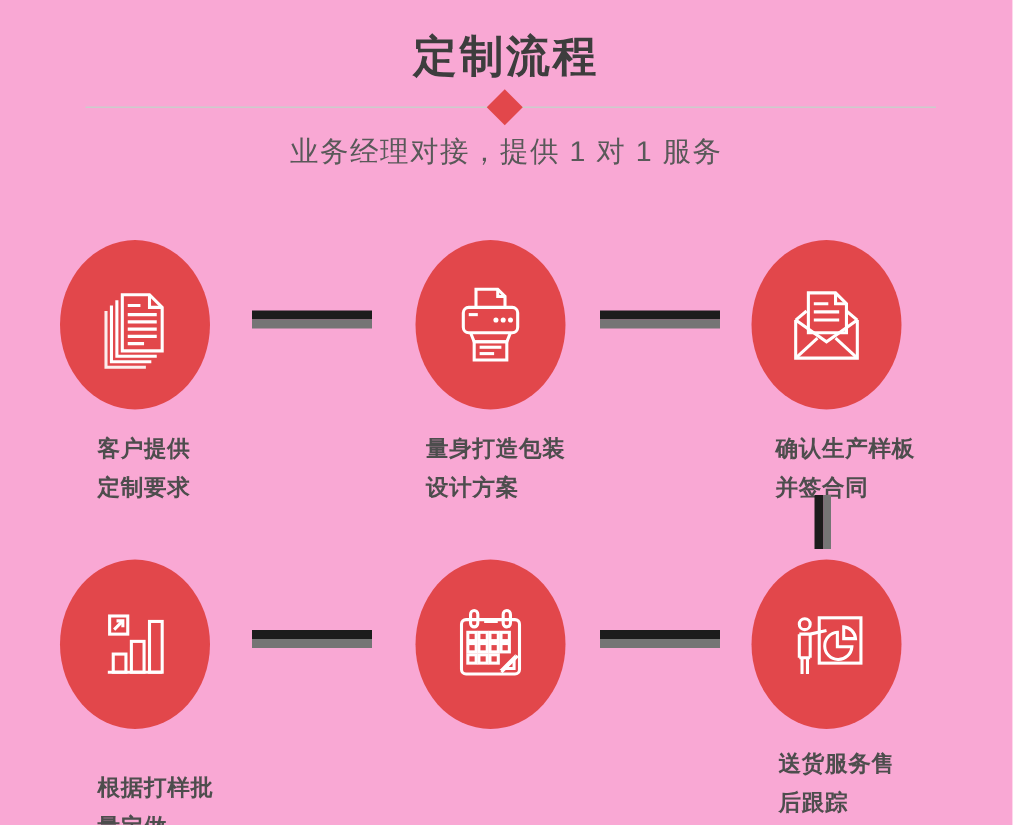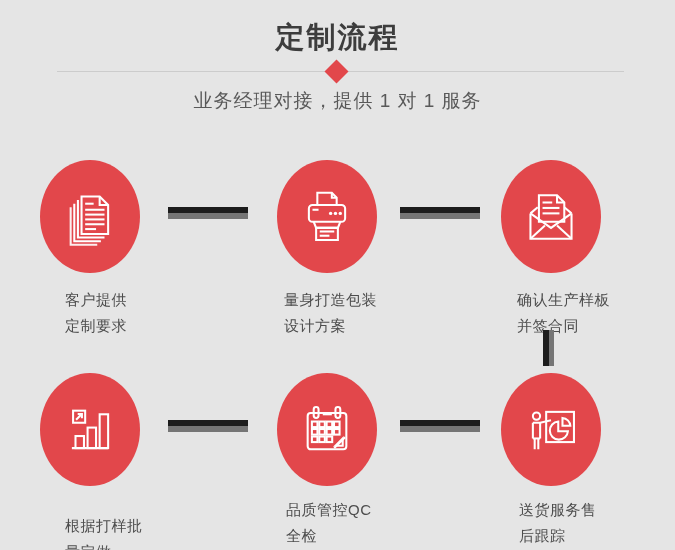--- a/index.html
+++ b/index.html
@@ -1,17 +1,17 @@
 <!DOCTYPE html>
 <html><head>
 <meta charset="utf-8">
 <style>
   html,body{margin:0;padding:0;background:#fff;}
   #stage{
-    position:relative;width:675px;height:550px;background:#e5e5e5;overflow:hidden;
+    position:relative;width:675px;height:550px;background:#f9a8d4;overflow:hidden;
     font-family:"Liberation Sans","DejaVu Sans",sans-serif;
   }
   .page-title{
     position:absolute;top:18px;left:0;width:675px;text-align:center;
     font-size:29px;font-weight:bold;color:#3d3d3d;letter-spacing:2px;
   }
   .divider{
     position:absolute;top:71px;left:57px;width:567px;height:1px;background:#cccccc;
   }
   .diamond{
@@ -22,21 +22,21 @@
     position:absolute;top:88px;left:0;width:675px;text-align:center;
     font-size:19px;color:#595959;letter-spacing:1px;
   }
   .step-circle{
     position:absolute;width:100px;height:113px;border-radius:50%;
     background:#e2474b;display:flex;align-items:center;justify-content:center;
   }
   .step-circle svg{display:block;}
   .step-label{
     position:absolute;font-size:15px;line-height:26px;color:#4d4d4d;
-    white-space:pre-line;letter-spacing:0.5px;
+    white-space:pre-line;letter-spacing:0.5px;font-weight:bold;
   }
   .conn-h{position:absolute;width:80px;height:12px;}
   .conn-h .dark{height:6px;background:#1c1c1c;}
   .conn-h .gray{height:6px;background:#757575;}
   .conn-v{position:absolute;width:11px;height:36px;display:flex;}
   .conn-v .dark{width:6px;background:#1c1c1c;}
   .conn-v .gray{width:5px;background:#757575;}
   
   #c1{top:160px;left:40px;}   #c2{top:160px;left:277px;}  #c3{top:160px;left:501px;}
   #c4{top:373px;left:40px;}   #c5{top:373px;left:277px;}  #c6{top:373px;left:501px;}
@@ -152,22 +152,20 @@
   </div>
 
   <div class="step-label" id="l1">客户提供
 定制要求</div>
   <div class="step-label" id="l3">确认生产样板
 并签合同</div>
   <div class="step-label" id="l2">量身打造包装
 设计方案</div>
   <div class="step-label" id="l4">根据打样批
 量定做</div>
-  <div class="step-label" id="l5">品质管控QC
-全检</div>
   <div class="step-label" id="l6">送货服务售
 后跟踪</div>
 
   <div class="conn-h" id="h1">
       <div class="dark"></div>
       <div class="gray"></div>
     </div>
   <div class="conn-h" id="h2">
       <div class="dark"></div>
       <div class="gray"></div>

